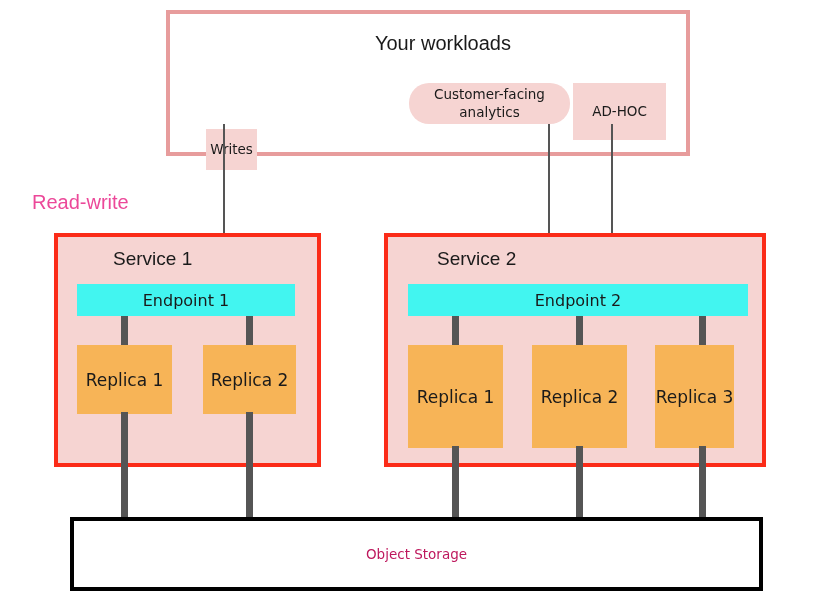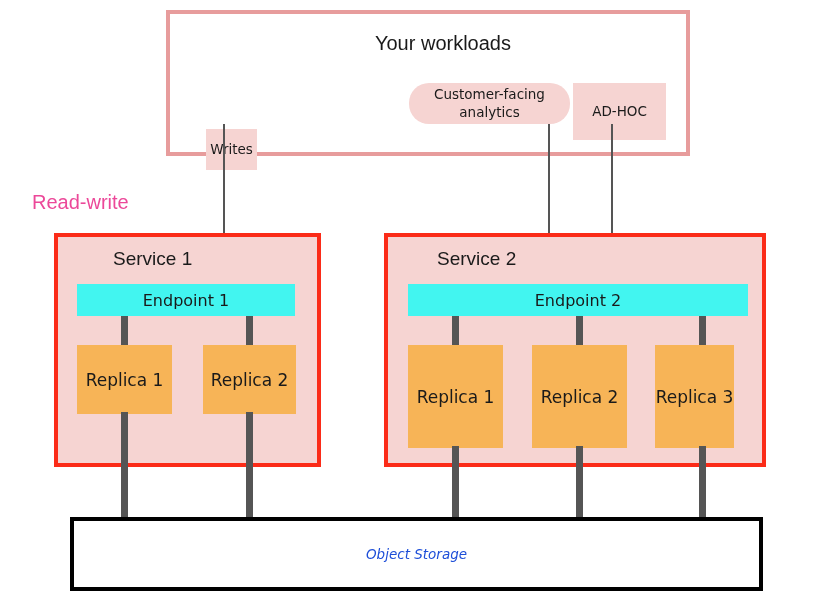--- a/index.html
+++ b/index.html
@@ -106,23 +106,22 @@
 
   
   .storage-box {
     left: 70px; top: 517px; width: 693px; height: 74px;
     border: 4px solid #000000;
     background: #ffffff;
     display: flex;
     align-items: center;
     justify-content: center;
     font-size: 13.5px;
-    color: #1d4ed8;
+    color: #be185d;
     font-family: "DejaVu Sans", sans-serif;
-    font-style: italic;
   }
 
   
   .conn { background: #555555; width: 7px; }
 
   
   .arrow-line { background: #555555; width: 2px; }
   .arrow-head {
     width: 0; height: 0;
     border-left: 8px solid transparent;

